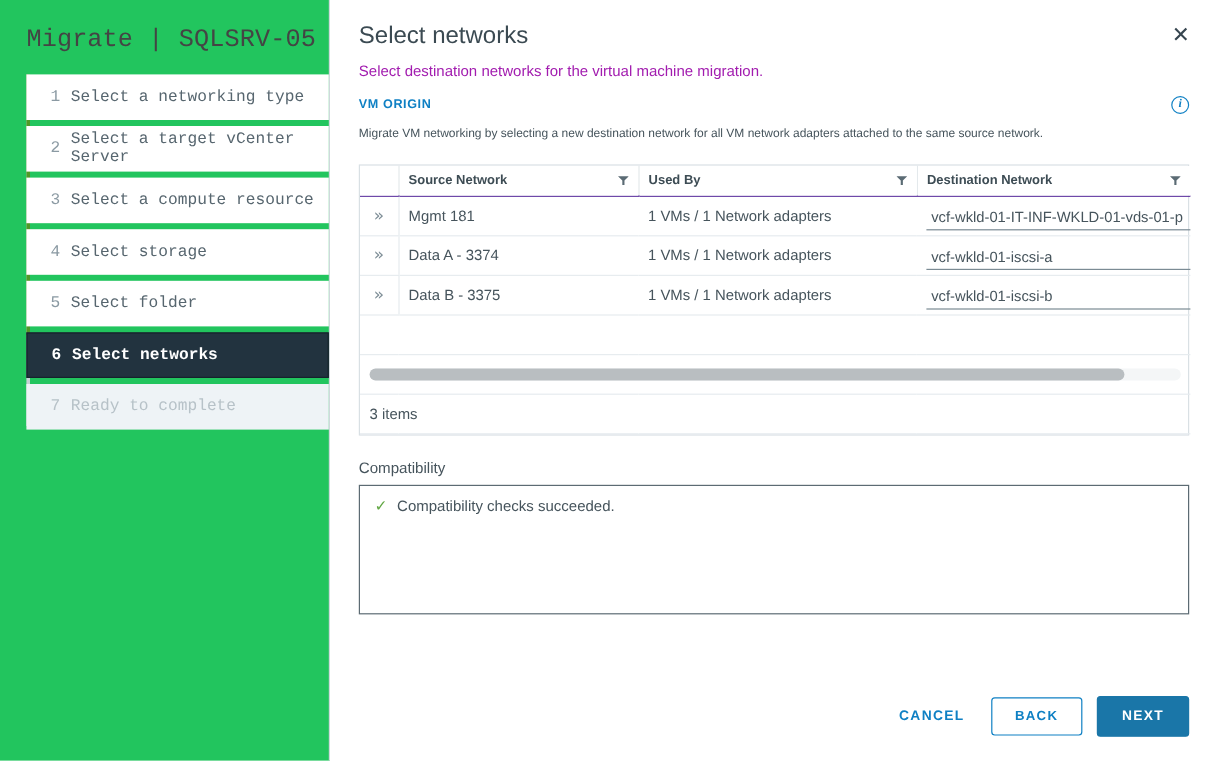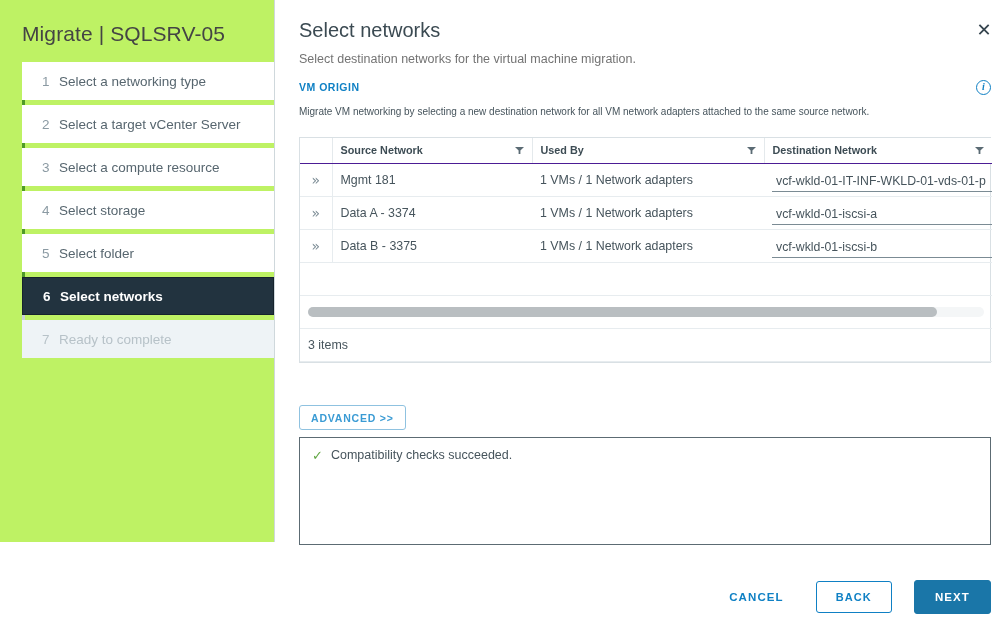--- a/index.html
+++ b/index.html
@@ -14,24 +14,25 @@
     position: relative;
     width: 1008px; height: 634px;
     display: flex;
     overflow: hidden;
   }
 
   
   .sidebar {
     width: 275px;
     min-width: 275px;
-    height: 542px;
-    background: #bef264;
+    height: 634px;
+    background: #22c55e;
     border-right: 1px solid #cfd8dc;
     position: relative;
+    font-family: Liberation Mono, monospace;
   }
   .sidebar-title {
     font-size: 21px;
     color: #444;
     font-weight: 400;
     padding: 20px 0 0 22px;
     letter-spacing: .1px;
     line-height: 28px;
   }
   .steps {
@@ -88,21 +89,21 @@
   }
   .page-title {
     font-size: 20px;
     color: #3b4a52;
     font-weight: 400;
     padding-top: 17px;
     line-height: 26px;
   }
   .subtitle {
     font-size: 12.5px;
-    color: #737373;
+    color: #a21caf;
     margin-top: 9px;
   }
   .close-btn {
     position: absolute;
     top: 19px; right: 14px;
     width: 22px; height: 22px;
     display: flex; align-items: center; justify-content: center;
     color: #36454f;
     font-size: 18px;
     line-height: 1;
@@ -278,21 +279,21 @@
     font-family: "DejaVu Sans", sans-serif;
   }
 
   
   .footer {
     position: absolute;
     right: 18px;
     bottom: 20px;
     display: flex;
     align-items: center;
-    gap: 22px;
+    gap: 12px;
   }
   .btn-link {
     color: #0f80c4;
     font-size: 11.5px;
     letter-spacing: 1.1px;
     font-weight: 600;
     background: none; border: none;
     padding: 9px 10px;
     cursor: pointer;
     font-family: "Liberation Sans", sans-serif;
@@ -453,23 +454,23 @@
             </td>
           </tr>
           <tr class="items-row">
             <td colspan="4">3 items</td>
           </tr>
         </tbody>
       </table>
     </div>
 
     
-    <div class="advanced-btn">ADVANCED &gt;&gt;</div>
 
     
+    <div class="compat-label">Compatibility</div>
     <div class="compat-box">
       <div class="compat-msg">
         <span class="check" style="color: rgb(98, 167, 68);">✓</span>
         <span>Compatibility checks succeeded.</span>
       </div>
     </div>
 
     
     <div class="footer">
       <button class="btn-link">CANCEL</button>

